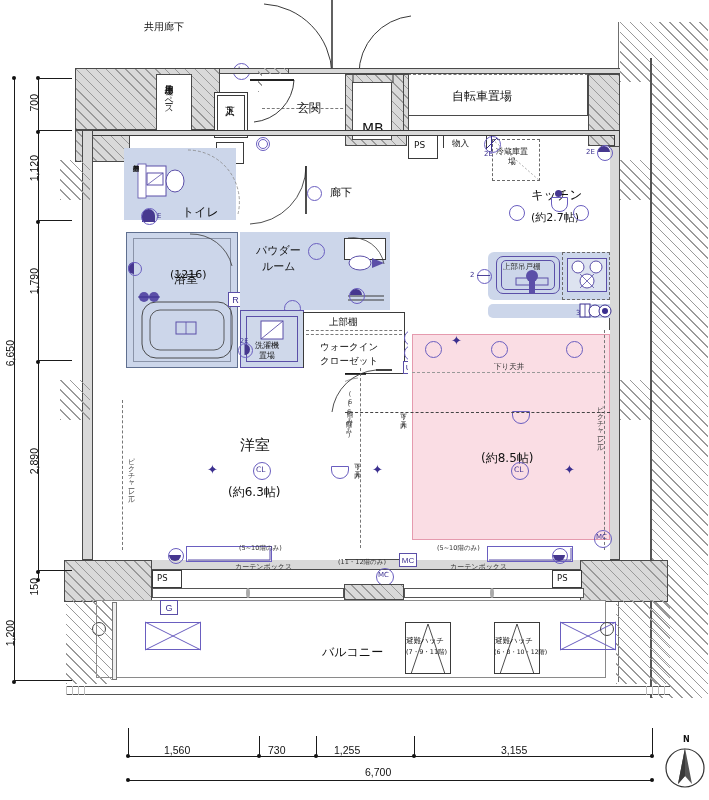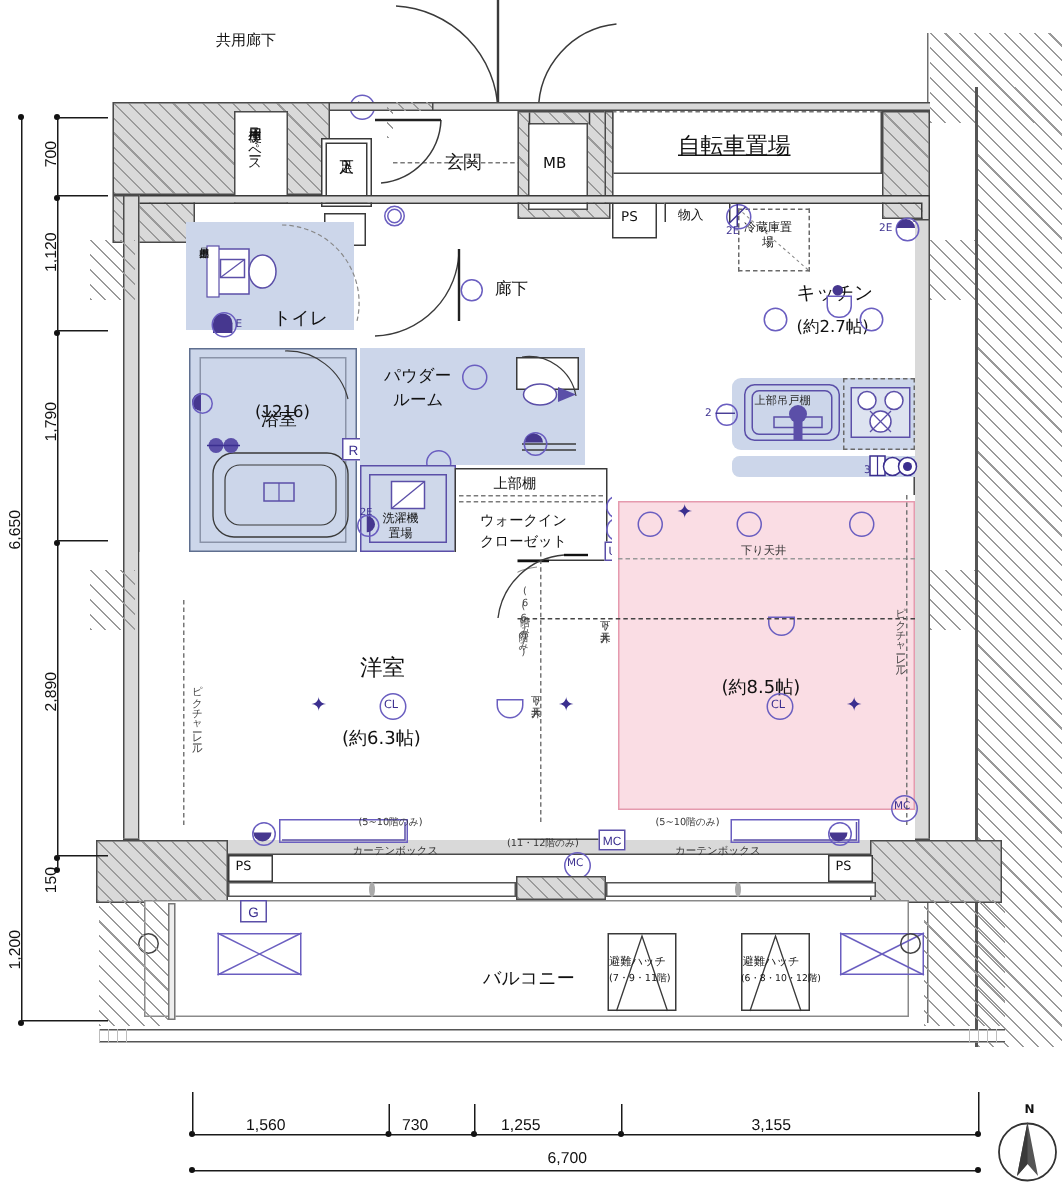--- a/index.html
+++ b/index.html
@@ -78,28 +78,28 @@
 
   <div class="blk" style="left:214px;top:92px;width:34px;height:46px;"></div>
   <div class="blk" style="left:217px;top:95px;width:28px;height:40px;"></div>
   <div class="vlbl" style="left:225px;top:99px;font-size:9.5px;line-height:11px;">下足入</div>
 
   <div class="blk" style="left:216px;top:142px;width:28px;height:22px;"></div>
   <div class="lbl" style="left:222px;top:147px;font-size:9.5px;">PS</div>
 
   <div class="wall hatchd" style="left:345px;top:74px;width:62px;height:72px;"></div>
   <div class="box" style="left:352px;top:82px;width:40px;height:58px;"></div>
-  <div class="lbl" style="left:362px;top:104px;font-size:10px;">MB</div>
+  <div class="lbl" style="left:362px;top:120px;font-size:14px;">MB</div>
   <svg class="abs" style="left:350px;top:74px;width:48px;height:12px;">
     <line x1="3" y1="1" x2="3" y2="9" stroke="#3a3a3a" stroke-width="1"></line>
     <line x1="43" y1="1" x2="43" y2="9" stroke="#3a3a3a" stroke-width="1"></line>
   </svg>
 
   <div class="abs" style="left:408px;top:74px;width:180px;height:42px;background:#fff;border:1px solid #4a4a4a;border-top:1px dashed #777;box-sizing:border-box;"></div>
-  <div class="lbl" style="left:452px;top:88px;font-size:15px;text-decoration:underline;">自転車置場</div>
+  <div class="lbl" style="left:452px;top:88px;font-size:12px;">自転車置場</div>
   <div class="wall hatchd" style="left:588px;top:74px;width:32px;height:72px;"></div>
   <div class="wall hatchd" style="left:403px;top:74px;width:6px;height:62px;"></div>
 
   <div class="abs" style="left:82px;top:130px;width:538px;height:440px;border:5px solid #d9d9d9;box-sizing:border-box;outline:1px solid #3a3a3a;outline-offset:-6px;"></div>
   <div class="abs" style="left:82px;top:130px;width:538px;height:440px;border:1px solid #3a3a3a;box-sizing:border-box;"></div>
 
   <div class="wall" style="left:82px;top:130px;width:11px;height:440px;background:#d9d9d9;"></div>
   <div class="wall" style="left:609px;top:146px;width:11px;height:424px;background:#d9d9d9;"></div>
   <div class="wall" style="left:82px;top:559px;width:538px;height:11px;background:#d9d9d9;"></div>
 

